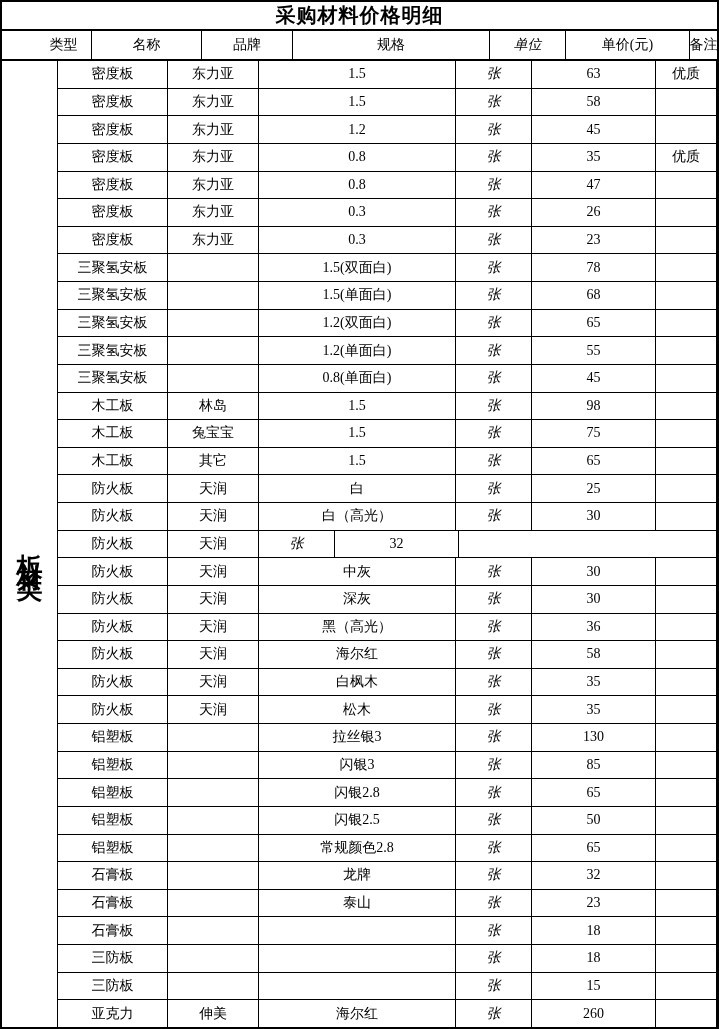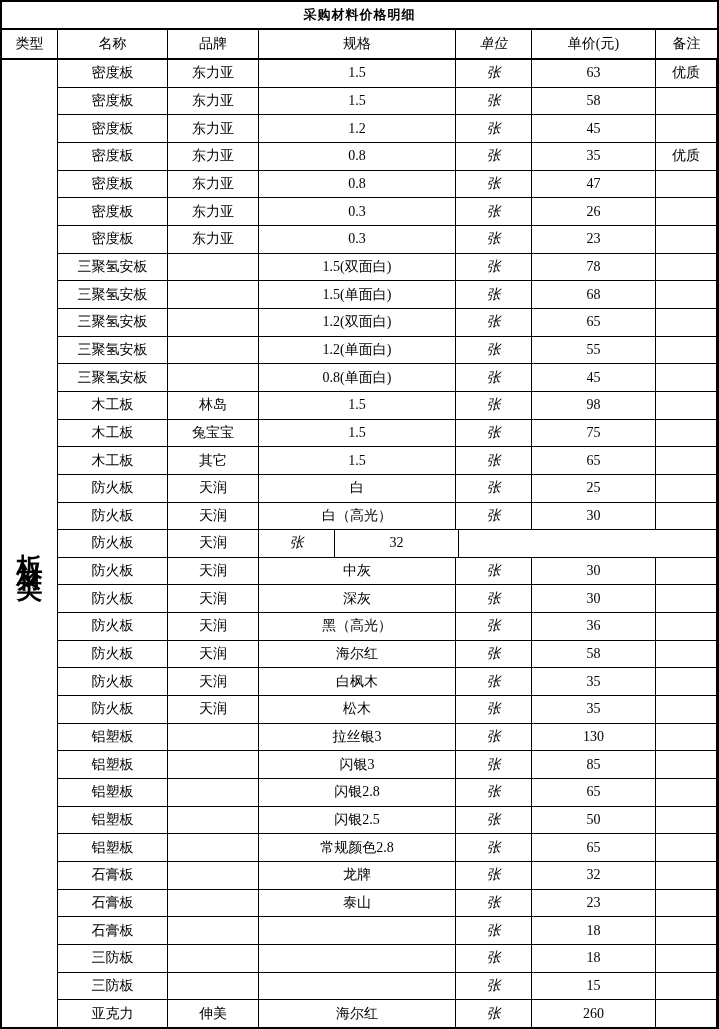--- a/index.html
+++ b/index.html
@@ -6,32 +6,32 @@
   .sheet {
     width: 719px; height: 1029px; box-sizing: border-box;
     border: 2px solid #000; background: #fff; color: #000;
     display: flex; flex-direction: column;
     font-family: "Liberation Serif", serif;
   }
   .title-row {
     flex: 0 0 26px; border-bottom: 2px solid #000;
     display: flex; align-items: center; justify-content: center;
     font-family: "Liberation Sans", sans-serif;
-    font-weight: bold; font-size: 13px; letter-spacing: 1px;
+    font-weight: bold; font-size: 20px; letter-spacing: 1px;
   }
   .header-row {
     flex: 0 0 28px; display: flex; border-bottom: 2px solid #000;
     font-size: 14px;
   }
   .hcell {
     box-sizing: border-box; border-right: 1px solid #000;
     display: flex; align-items: center; justify-content: center;
     white-space: nowrap; overflow: hidden;
   }
-  .w-type  { flex: 0 0 56px; }
+  .w-type  { flex: 0 0 56px; margin-left: 34px; }
   .w-name  { flex: 0 0 110px; }
   .w-brand { flex: 0 0 91px; text-align: right; }
   .w-spec  { flex: 0 0 197px; }
   .w-unit  { flex: 0 0 76px; font-style: italic; }
   .w-price { flex: 0 0 124px; }
   .w-note  { flex: 1 1 auto; border-right: none; font-family: Liberation Mono, monospace; }
   .body-area { flex: 1 1 auto; display: flex; min-height: 0; }
   .category-col {
     flex: 0 0 56px; box-sizing: border-box; border-right: 1px solid #000;
     display: flex; align-items: center; justify-content: center;

